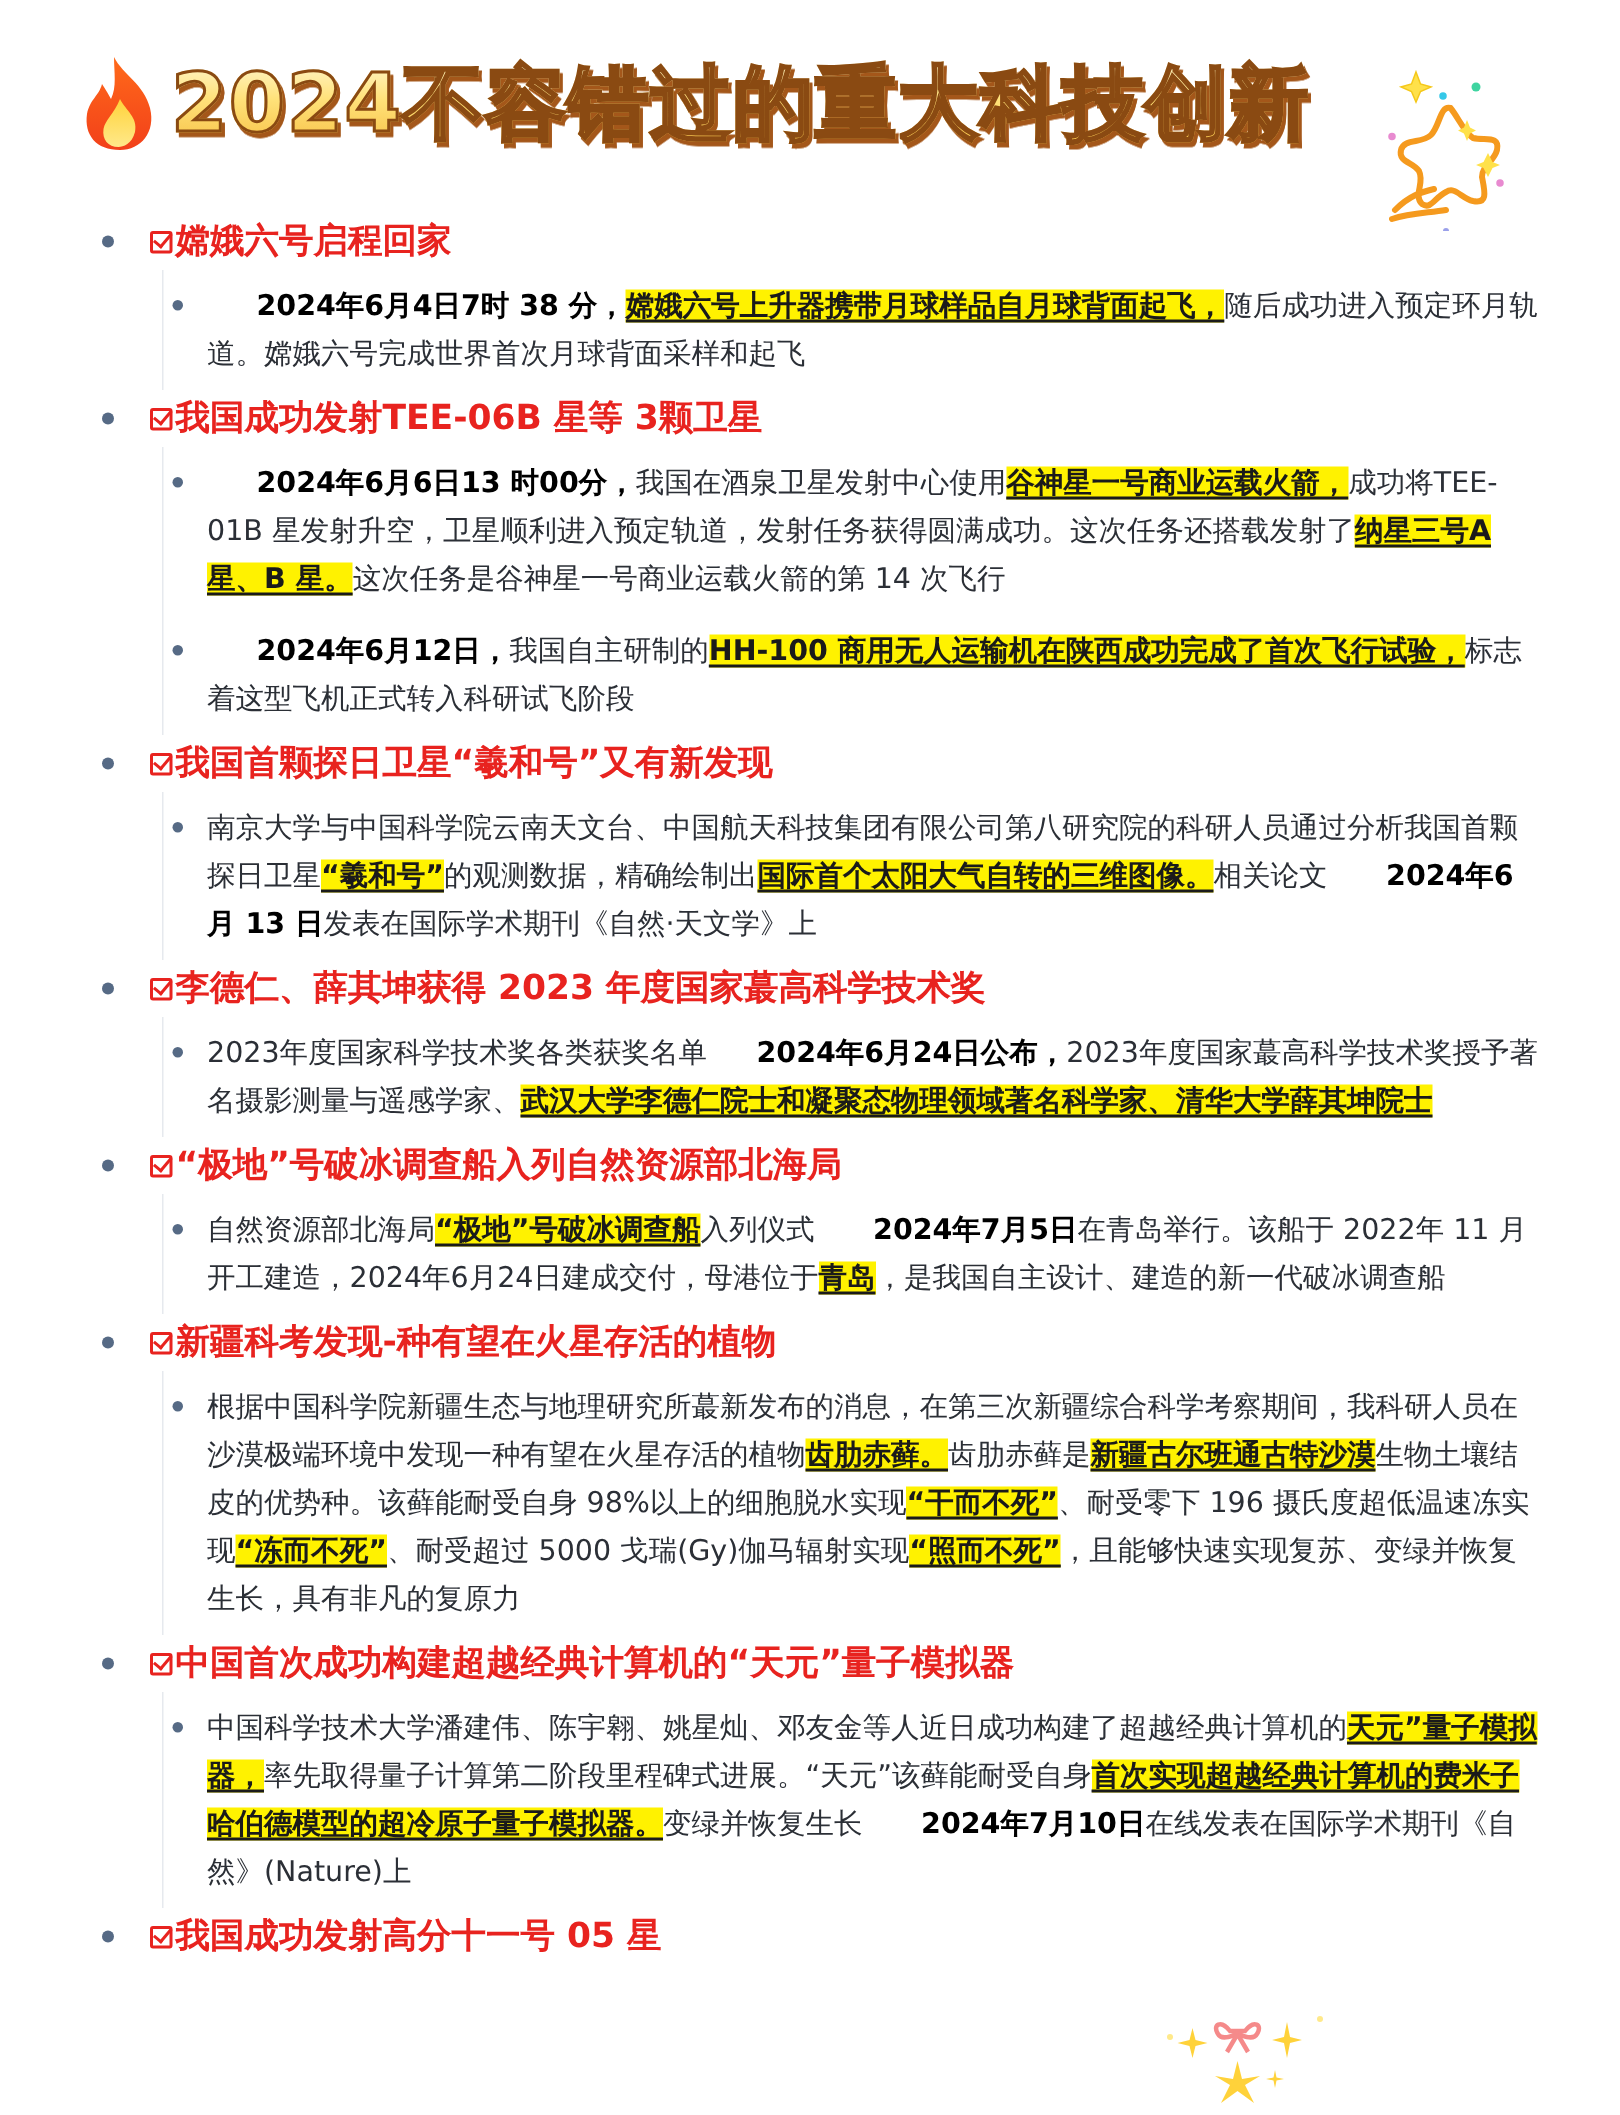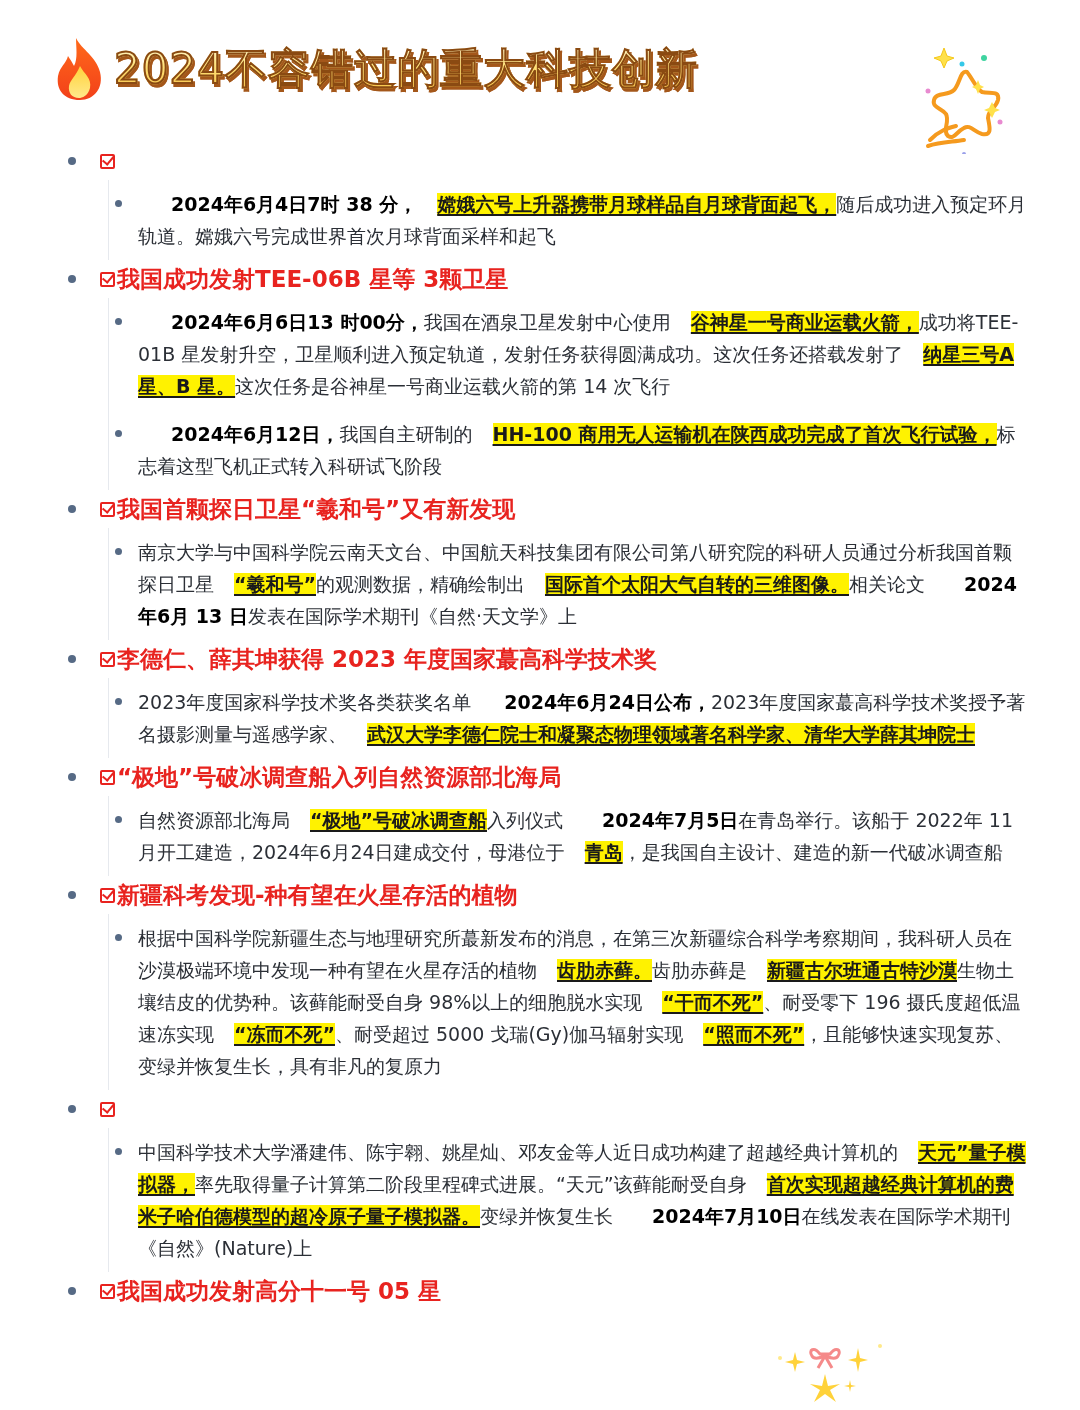--- a/index.html
+++ b/index.html
@@ -1,38 +1,38 @@
 <!DOCTYPE html>
 <html><head>
 <meta charset="utf-8">
 <style>
   html,body{margin:0;padding:0;background:#fff;}
   body{width:1080px;height:1410px;overflow:hidden;position:relative;font-family:"DejaVu Sans","Liberation Sans",sans-serif;color:#2b2f36;}
   .title-wrap{position:absolute;left:52px;top:34px;height:70px;display:flex;align-items:center;}
   .flame{width:56px;height:66px;display:inline-block;margin-right:6px;}
-  .title{font-family:"DejaVu Sans",sans-serif;font-weight:400;font-size:42px;letter-spacing:1px;
+  .title{font-family:"DejaVu Sans",sans-serif;font-weight:700;font-size:54px;letter-spacing:1px;
     color:#fde58a;
     background:linear-gradient(180deg,#fffbe0 0%,#ffe27a 45%,#f5b93a 100%);
     -webkit-background-clip:text;background-clip:text;-webkit-text-fill-color:transparent;
     -webkit-text-stroke:2px #8a4a12;
     filter:drop-shadow(2px 3px 0 #a4571a);}
   .deco-star{position:absolute;left:892px;top:44px;width:120px;height:110px;}
   .deco-bow{position:absolute;left:770px;top:1340px;width:130px;height:70px;}
 
   .content{position:absolute;left:68px;top:142px;width:960px;}
   .sec{margin:0;}
   .h{display:flex;align-items:center;font-size:23px;font-weight:bold;color:#e8231f;height:38px;line-height:38px;}
   .dot{width:8px;height:8px;border-radius:50%;background:#566a85;display:inline-block;margin-right:24px;flex:none;}
   .chk{display:inline-block;width:15px;height:15px;border:2px solid #e8231f;border-radius:2px;position:relative;margin-right:2px;top:0;box-sizing:border-box;}
   .chk:after{content:"";position:absolute;left:3px;top:-3px;width:5px;height:10px;border-right:2.5px solid #e8231f;border-bottom:2.5px solid #e8231f;transform:rotate(40deg);}
   .body{position:relative;margin-left:40px;border-left:1px solid #e6e9ee;padding:8px 0 8px 0;}
   .para{position:relative;padding-left:29px;font-size:19px;line-height:32px;color:#2b2f36;}
   .para .dot{position:absolute;left:6px;top:12px;width:7px;height:7px;margin:0;}
   .blue{color:#000000;font-weight:bold;margin-left:33px;}
-  .hl{background:#fff200;text-decoration:underline;text-decoration-thickness:2px;text-underline-offset:3px;font-weight:bold;color:#1a1a1a;margin-left:20px;}
+  .hl{background:#fff200;text-decoration:underline;text-decoration-thickness:2px;text-underline-offset:3px;font-weight:bold;color:#1a1a1a;}
 </style>
 </head>
 <body>
 
 <div class="title-wrap">
   <svg class="flame" viewBox="0 0 56 66">
     <defs>
       <linearGradient id="fo" x1="0" y1="0" x2="0" y2="1">
         <stop offset="0" stop-color="#ff6a1a"></stop>
           <stop offset="1" stop-color="#f2401a"></stop>
@@ -61,20 +61,21 @@
   <circle cx="108" cy="78" r="2.5" fill="#e88ad0"></circle>
   <circle cx="72" cy="110" r="2" fill="#9aa0ea"></circle>
 </svg>
 
 <div class="content">
 
   <div class="sec">
     <div class="h">
         <span class="dot"></span>
         <span class="chk"></span>
+        <span>嫦娥六号启程回家</span>
       </div>
     <div class="body">
         <div class="para"><span class="dot"></span><span class="blue">2024年6月4日7时 38 分，</span><span class="hl">嫦娥六号上升器携带月球样品自月球背面起飞，</span><span>随后成功进入预定环月轨道。嫦娥六号完成世界首次月球背面采样和起飞</span></div>
       </div>
   </div>
 
   <div class="sec">
     <div class="h">
         <span class="dot"></span>
         <span class="chk"></span>
@@ -132,20 +133,21 @@
       </div>
     <div class="body">
         <div class="para"><span class="dot"></span><span>根据中国科学院新疆生态与地理研究所蕞新发布的消息，在第三次新疆综合科学考察期间，我科研人员在沙漠极端环境中发现一种有望在火星存活的植物</span><span class="hl">齿肋赤藓。</span><span>齿肋赤藓是</span><span class="hl">新疆古尔班通古特沙漠</span><span>生物土壤结皮的优势种。该藓能耐受自身 98%以上的细胞脱水实现</span><span class="hl">“干而不死”</span><span>、耐受零下 196 摄氏度超低温速冻实现</span><span class="hl">“冻而不死”</span><span>、耐受超过 5000 戈瑞(Gy)伽马辐射实现</span><span class="hl">“照而不死”</span><span>，且能够快速实现复苏、变绿并恢复生长，具有非凡的复原力</span></div>
       </div>
   </div>
 
   <div class="sec">
     <div class="h">
         <span class="dot"></span>
         <span class="chk"></span>
+        <span>中国首次成功构建超越经典计算机的“天元”量子模拟器</span>
       </div>
     <div class="body">
         <div class="para"><span class="dot"></span><span>中国科学技术大学潘建伟、陈宇翱、姚星灿、邓友金等人近日成功构建了超越经典计算机的</span><span class="hl">天元”量子模拟器，</span><span>率先取得量子计算第二阶段里程碑式进展。“天元”该藓能耐受自身</span><span class="hl">首次实现超越经典计算机的费米子哈伯德模型的超冷原子量子模拟器。</span><span>变绿并恢复生长 </span><span class="blue">2024年7月10日</span><span>在线发表在国际学术期刊《自然》(Nature)上</span></div>
       </div>
   </div>
 
   <div class="sec">
     <div class="h">
         <span class="dot"></span>
         <span class="chk"></span>

